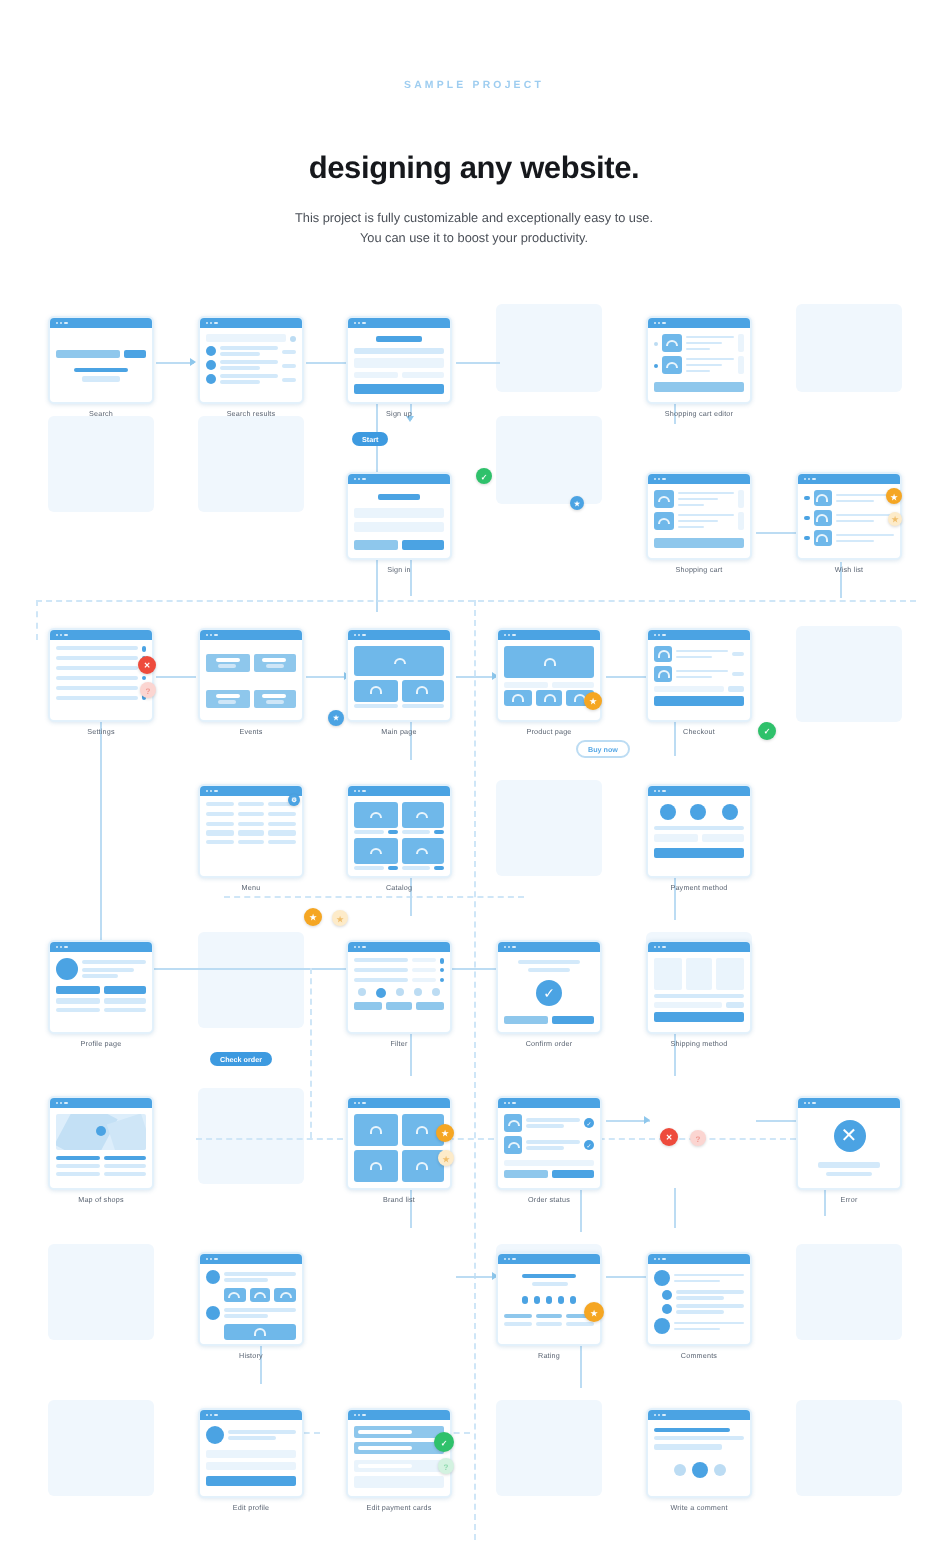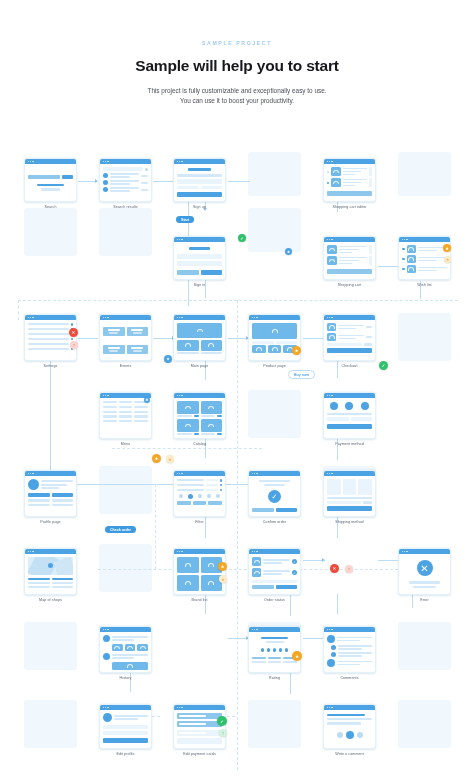--- a/index.html
+++ b/index.html
@@ -110,21 +110,22 @@
   .pill.out{background:#fff;color:#5aa9e6;border:0.6px solid #bcdcf3;}
 </style>
 </head>
 <body>
 
 <div class="page">
 
   <div class="header">
     <div class="eyebrow">SAMPLE PROJECT</div>
     <div class="title">
-      <span>Sample will help you to start</span><br>
+      <br>
+      <span>designing any website.</span>
     </div>
     <div class="subtitle">
       <span>This project is fully customizable and exceptionally easy to use.</span><br>
       <span>You can use it to boost your productivity.</span>
     </div>
   </div>
 
   <div class="canvas">
 
     <div class="ghost" style="left:24px;top:60px;width:53px;height:48px;"></div>

